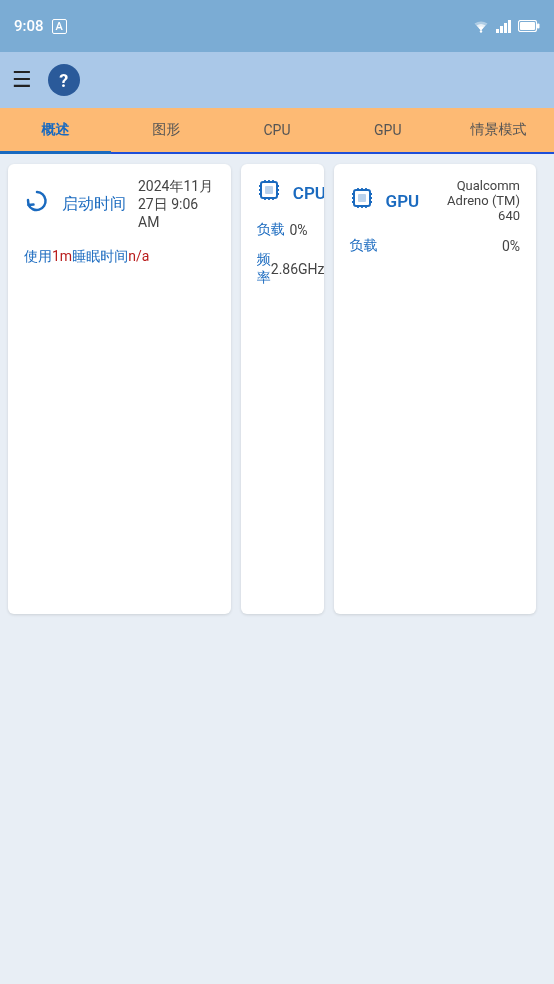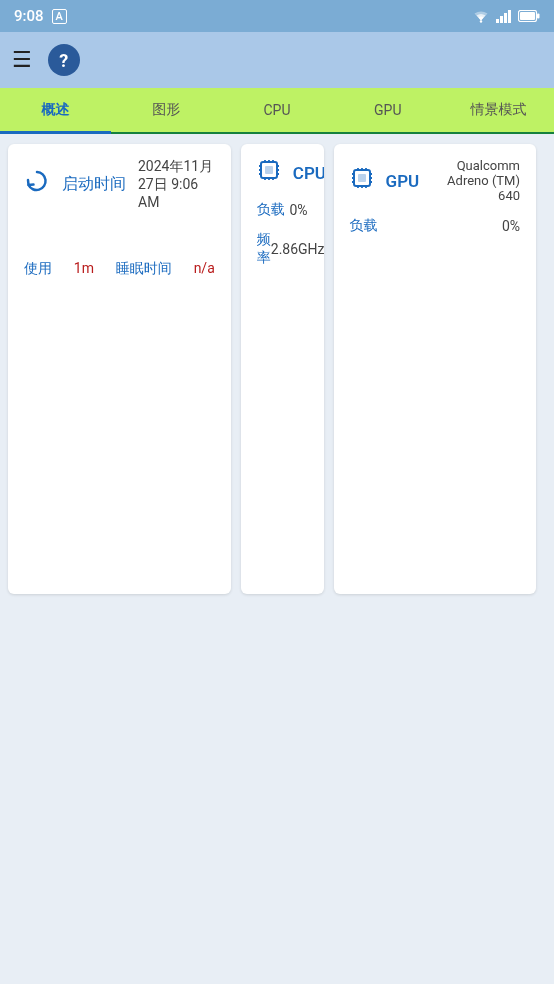--- a/index.html
+++ b/index.html
@@ -8,21 +8,21 @@
       width: 554px;
       min-height: 984px;
       background: #e8eef5;
       font-family: 'Roboto', Arial, sans-serif;
       font-size: 15px;
       color: #222;
     }
 
     
     .status-bar {
-      height: 32px;
+      height: 52px;
       background: #7bacd4;
       display: flex;
       align-items: center;
       justify-content: space-between;
       padding: 0 14px;
       color: #fff;
       font-size: 15px;
       font-weight: 500;
     }
     .status-bar-left {
@@ -66,23 +66,23 @@
       font-size: 18px;
       font-weight: bold;
       display: flex;
       align-items: center;
       justify-content: center;
       cursor: pointer;
     }
 
     
     .tab-bar {
-      background: #bef264;
-      display: flex;
-      border-bottom: 2px solid #15803d;
+      background: #fdba74;
+      display: flex;
+      border-bottom: 2px solid #1d4ed8;
     }
     .tab-item {
       flex: 1;
       height: 44px;
       display: flex;
       align-items: center;
       justify-content: center;
       font-size: 14px;
       color: #555;
       cursor: pointer;
@@ -134,22 +134,20 @@
       font-weight: 500;
     }
     .boot-time {
       flex: 1;
       font-size: 14px;
       color: #444;
     }
     .boot-sub-row {
       display: flex;
       padding: 4px 16px 14px 16px;
-      justify-content: space-between;
-      margin-top: 32px;
     }
     .boot-sub-label {
       color: #1a6abf;
       font-size: 14px;
     }
     .boot-sub-value {
       color: #b91c1c;
       font-size: 14px;
     }
 

